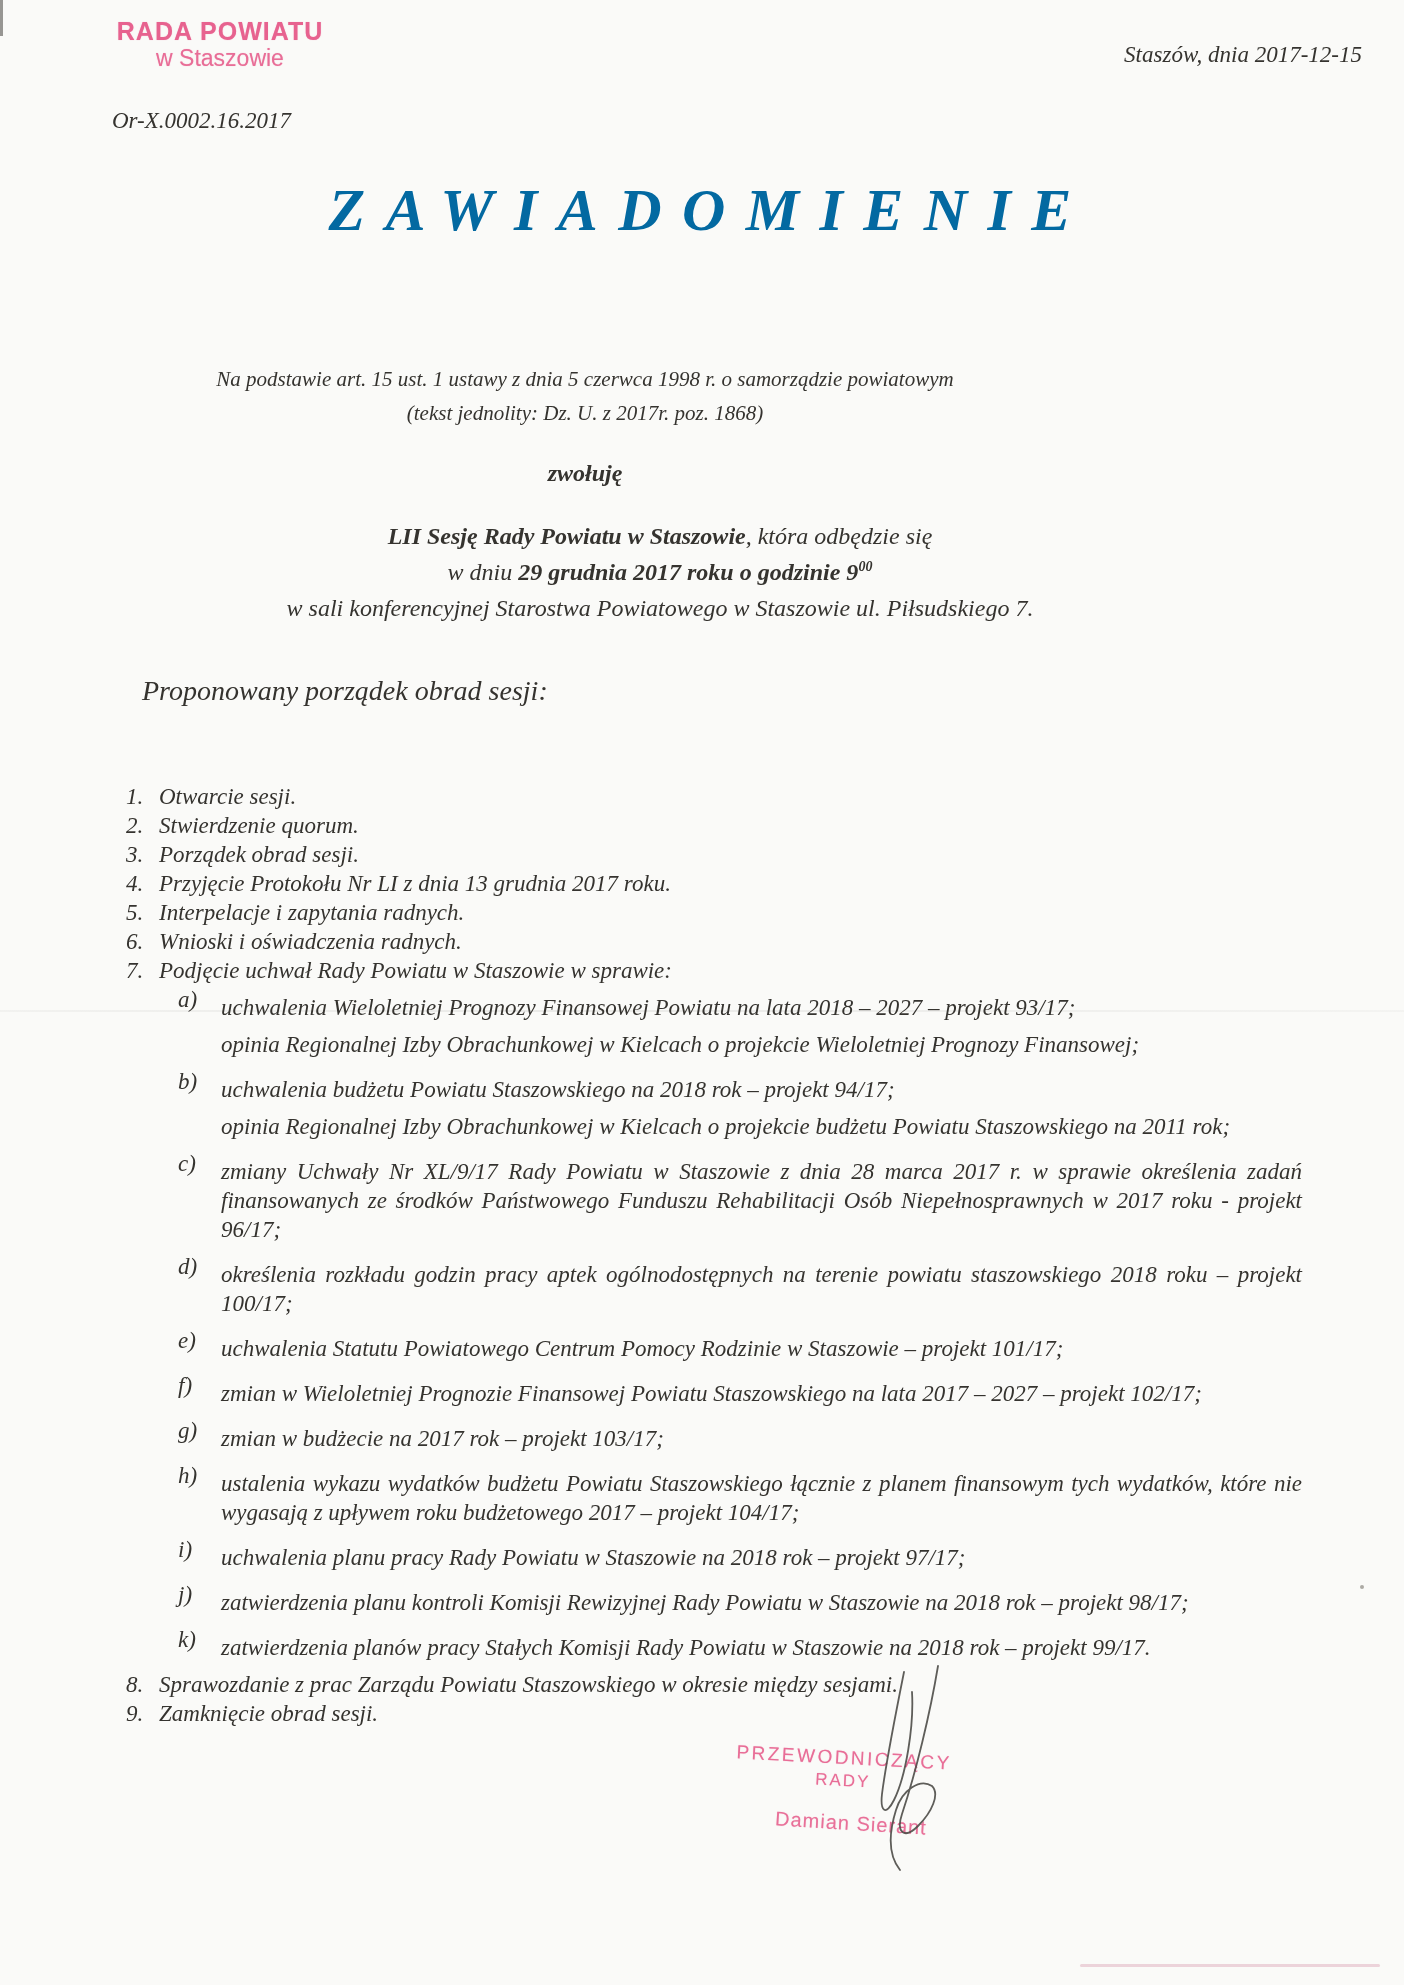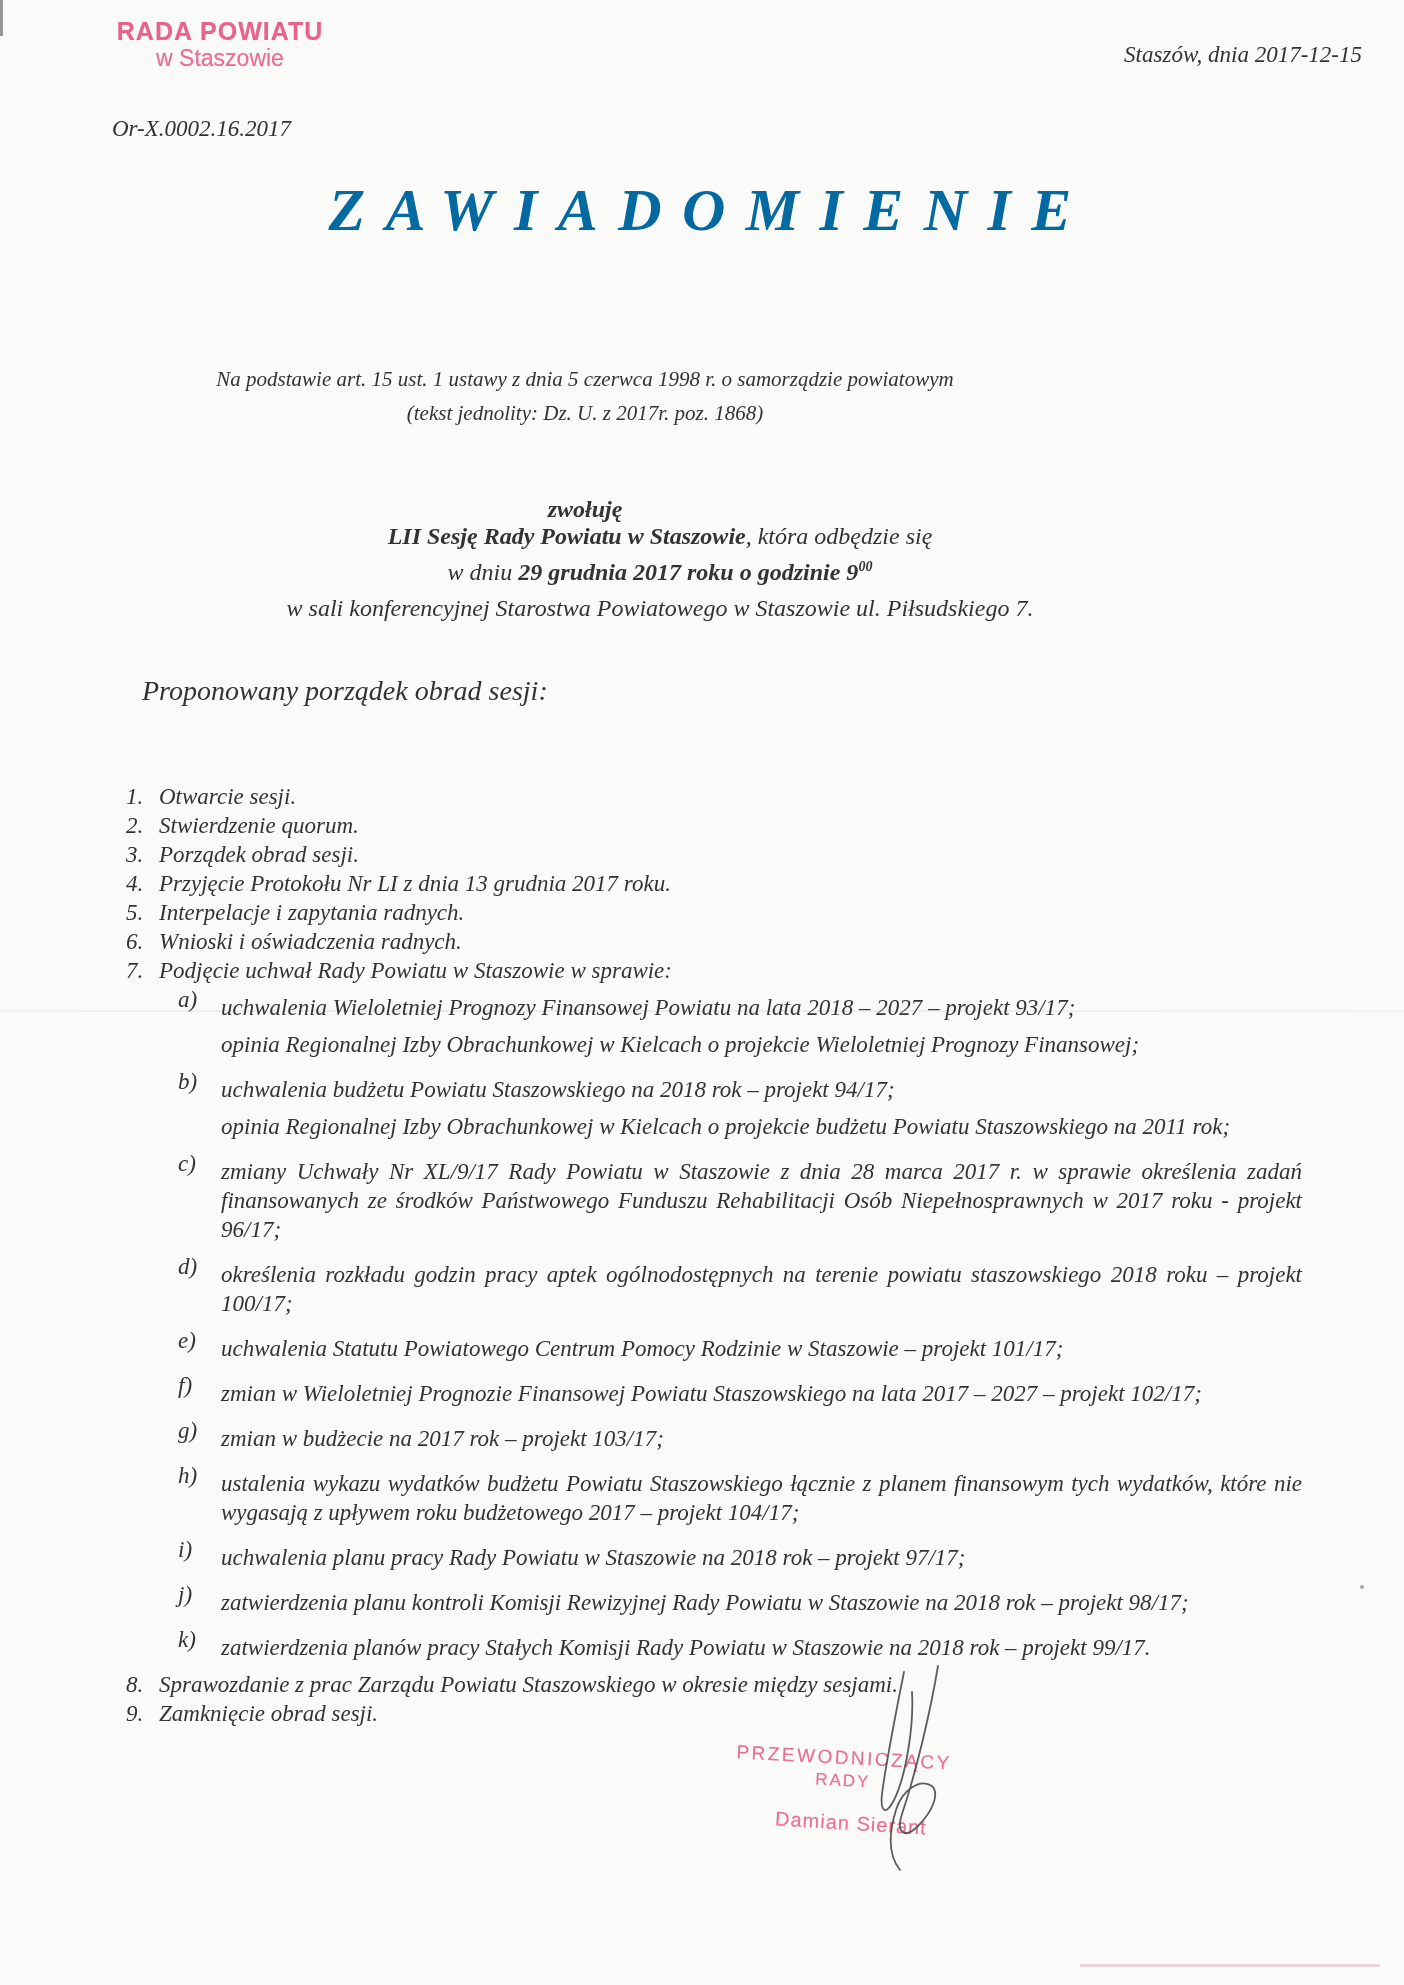--- a/index.html
+++ b/index.html
@@ -28,34 +28,34 @@
 
   
   .stamp-top{
     position:absolute;left:110px;top:18px;width:220px;text-align:center;
     font-family:"Liberation Sans", sans-serif;color:var(--pink);
     text-shadow:0 0 1px rgba(231,98,143,.45);
   }
   .stamp-top .l1{font-size:25px;font-weight:bold;letter-spacing:1px;line-height:27px;}
   .stamp-top .l2{font-size:23px;line-height:26px;opacity:.92;}
   .date-line{position:absolute;right:58px;top:42px;font-style:italic;font-size:23px;}
-  .reference{position:absolute;left:112px;top:108px;font-style:italic;font-size:23px;margin-top:8px;}
+  .reference{position:absolute;left:112px;top:108px;font-style:italic;font-size:23px;}
 
   
   .doc-title{
     position:absolute;left:0;right:0;top:176px;text-align:center;
     font-size:60px;font-weight:bold;font-style:italic;
     letter-spacing:.34em;color:#0369a1;
   }
 
   
   .legal{position:absolute;left:60px;width:1050px;top:362px;text-align:center;
     font-style:italic;font-size:21px;line-height:34px;}
   .convene{position:absolute;left:60px;width:1050px;top:460px;text-align:center;
-    font-style:italic;font-weight:bold;font-size:24px;margin-top:36px;}
+    font-style:italic;font-weight:bold;font-size:24px;}
   .session{position:absolute;left:60px;width:1200px;top:518px;text-align:center;
     font-style:italic;font-size:24px;line-height:36px;}
   .session .b{font-weight:bold;}
   .session sup{font-size:14px;font-weight:bold;vertical-align:super;line-height:0;}
 
   .agenda-heading{position:absolute;left:142px;top:675px;font-style:italic;font-size:28px;}
 
   
   .agenda{position:absolute;left:126px;right:110px;top:782px;
     font-style:italic;font-size:23px;line-height:29px;}

